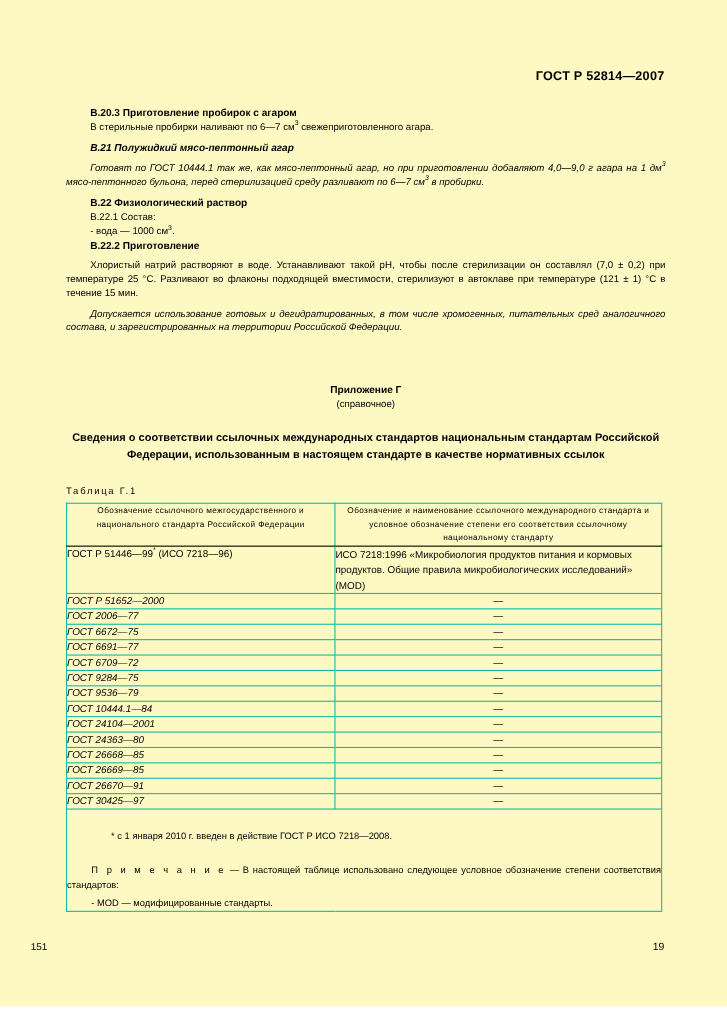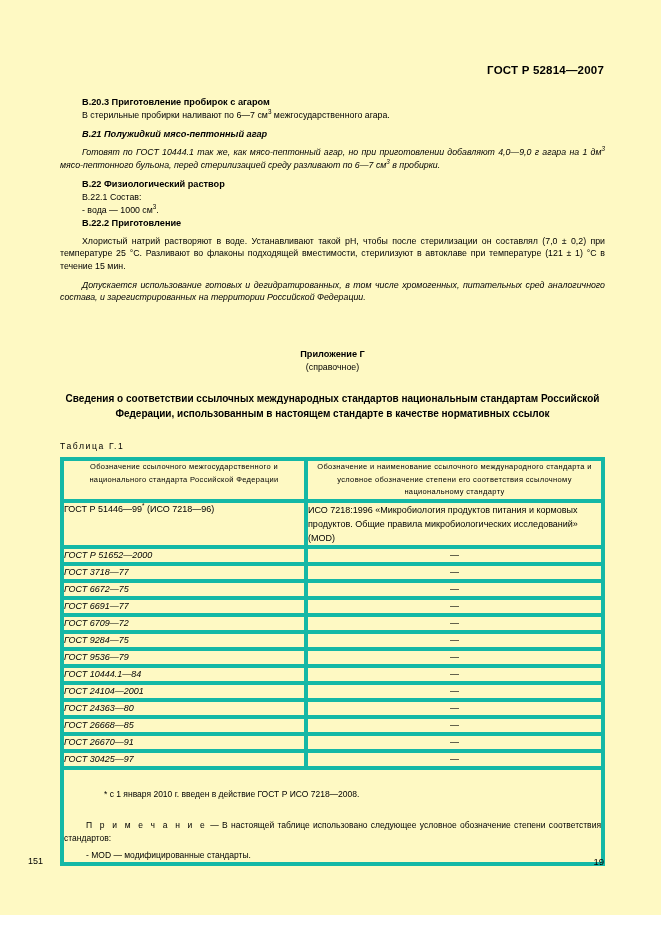--- a/index.html
+++ b/index.html
@@ -108,21 +108,21 @@
   }
   .ref-table {
     position: absolute;
     left: 60px;
     top: 457px;
     width: 541px;
     border-collapse: collapse;
     table-layout: fixed;
   }
   .ref-table td, .ref-table th {
-    border: 4px solid #14b8a6;
+    border: 1px solid #14b8a6;
     padding: 0;
     vertical-align: top;
   }
   .ref-table thead th {
     border-bottom: 1px solid #000000;
   }
   .hdr-cell {
     font-size: 7.5px;
     font-weight: normal;
     text-align: center;
@@ -194,21 +194,21 @@
 </head>
 <body>
 
 <div id="page">
 
   <div class="doc-header">ГОСТ Р 52814—2007</div>
 
   <div class="content">
 
     <div class="h-bold">В.20.3  Приготовление пробирок с агаром</div>
-    <div class="para"><span>В стерильные пробирки наливают по 6—7 см</span><sup>3</sup><span> межгосударственного агара.</span></div>
+    <div class="para"><span>В стерильные пробирки наливают по 6—7 см</span><sup>3</sup><span> свежеприготовленного агара.</span></div>
 
     <div class="h-bold-italic">В.21 Полужидкий мясо-пептонный агар</div>
     <div class="para-indent para-italic"><span>Готовят по ГОСТ 10444.1 так же, как мясо-пептонный агар, но при приготовлении добавляют 4,0—9,0 г агара на 1 дм</span><sup>3</sup><span> мясо-пептонного бульона,  перед  стерилизацией среду разливают по 6—7 см</span><sup>3</sup><span> в пробирки.</span></div>
 
     <div class="h-bold" style="margin-top:7px;">В.22 Физиологический раствор</div>
     <div class="list-line">В.22.1 Состав:</div>
     <div class="list-line"><span>- вода — 1000 см</span><sup>3</sup><span>.</span></div>
     <div class="h-bold" style="margin-top:1px;">В.22.2 Приготовление</div>
     <div class="para-indent">Хлористый натрий растворяют в воде.  Устанавливают  такой  рН,  чтобы  после  стерилизации он составлял (7,0 ± 0,2) при температуре 25 °С. Разливают во флаконы подходящей вместимости, стерилизуют в автоклаве при температуре (121 ± 1) °С в течение 15 мин.</div>
     <div class="para-indent para-italic">Допускается использование готовых и дегидратированных, в том числе хромогенных, питательных сред аналогичного состава, и зарегистрированных на территории Российской Федерации.</div>
@@ -240,21 +240,21 @@
         <td class="cell-first-left"><span>ГОСТ Р 51446—99</span><sup>*</sup><span> (ИСО 7218—96)</span></td>
         <td class="cell-first-right">ИСО 7218:1996 «Микробиология продуктов питания и кормовых продуктов. Общие правила микробиологических исследований» (MOD)</td>
       </tr>
     </tbody>
     <tbody id="rows-body">
         <tr>
           <td class="cell-std">ГОСТ Р 51652—2000</td>
           <td class="cell-dash">—</td>
         </tr>
         <tr>
-          <td class="cell-std">ГОСТ 3718—77</td>
+          <td class="cell-std">ГОСТ 2006—77</td>
           <td class="cell-dash">—</td>
         </tr>
         <tr>
           <td class="cell-std">ГОСТ 6672—75</td>
           <td class="cell-dash">—</td>
         </tr>
         <tr>
           <td class="cell-std">ГОСТ 6691—77</td>
           <td class="cell-dash">—</td>
         </tr>
@@ -277,20 +277,24 @@
         <tr>
           <td class="cell-std">ГОСТ 24104—2001</td>
           <td class="cell-dash">—</td>
         </tr>
         <tr>
           <td class="cell-std">ГОСТ 24363—80</td>
           <td class="cell-dash">—</td>
         </tr>
         <tr>
           <td class="cell-std">ГОСТ 26668—85</td>
+          <td class="cell-dash">—</td>
+        </tr>
+        <tr>
+          <td class="cell-std">ГОСТ 26669—85</td>
           <td class="cell-dash">—</td>
         </tr>
         <tr>
           <td class="cell-std">ГОСТ 26670—91</td>
           <td class="cell-dash">—</td>
         </tr>
         <tr>
           <td class="cell-std">ГОСТ 30425—97</td>
           <td class="cell-dash">—</td>
         </tr>

